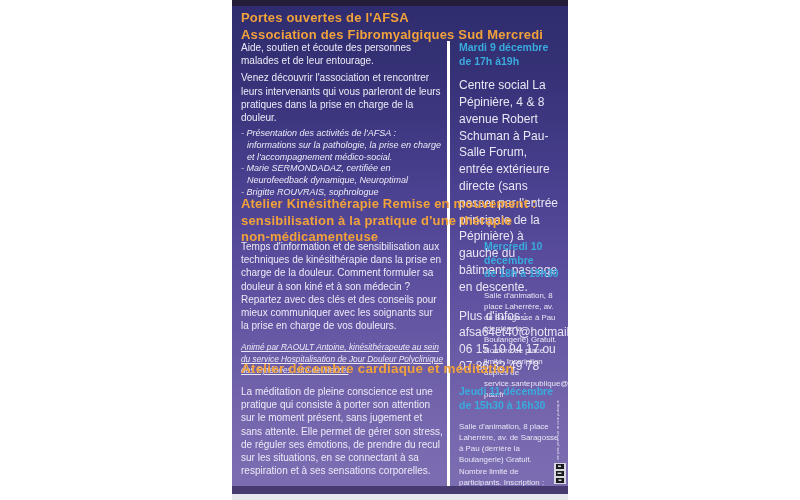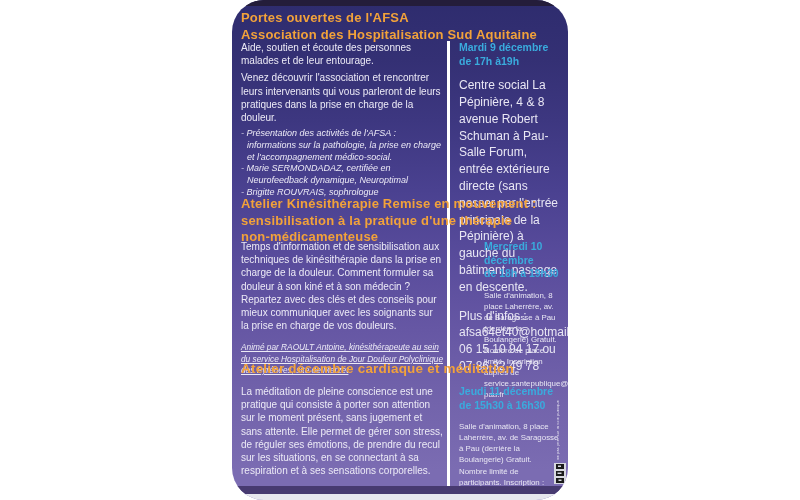--- a/index.html
+++ b/index.html
@@ -10,21 +10,20 @@
     position:relative;overflow:hidden;
     -webkit-font-smoothing:antialiased;
   }
   .flyer{
     position:absolute;left:232px;top:0;width:336px;height:500px;
     background:linear-gradient(180deg,
       #2e2c6e 0%, #343074 12%, #3d3780 24%,
       #4a4190 38%, #594c9c 52%, #6657a4 66%,
       #7263ab 80%, #7b6cb2 94%);
     overflow:hidden;
-    border-radius:32px;
   }
   .top-band{position:absolute;top:0;left:0;right:0;height:6px;background:#241d3a;}
   .bottom-band{position:absolute;top:486px;left:0;right:0;height:8px;background:#473a70;}
   .bottom-edge{position:absolute;top:494px;left:0;right:0;height:6px;background:#e7e7ee;}
 
   .sec-title{
     position:absolute;left:9px;right:6px;
     color:#f2a23a;font-weight:bold;font-size:13px;line-height:1.28;
     letter-spacing:.2px;
   }
@@ -52,21 +51,21 @@
   .barcode{position:absolute;left:322px;top:463px;width:12px;height:21px;}
 </style>
 </head>
 <body>
 
 <div class="flyer">
   <div class="top-band"></div>
 
   <div class="sec-title" style="top:10px;">
     <div>Portes ouvertes de l'AFSA</div>
-    <div>Association des Hospitalisation Sud Aquitaine</div>
+    <div>Association des Fibromyalgiques Sud Mercredi</div>
   </div>
   <div class="cols" style="top:41px;height:150px;">
     <div class="left-col">
       <p class="body-text">Aide, soutien et écoute des personnes malades et de leur entourage.</p>
       <p class="body-text">Venez découvrir l'association et rencontrer leurs intervenants qui vous parleront de leurs pratiques dans la prise en charge de la douleur.</p>
       <div class="bullets">
         <p class="bullet">- Présentation des activités de l'AFSA : informations sur la pathologie, la prise en charge et l'accompagnement médico-social.</p>
         <p class="bullet">- Marie SERMONDADAZ, certifiée en Neurofeedback dynamique, Neuroptimal</p>
         <p class="bullet">- Brigitte ROUVRAIS, sophrologue</p>
       </div>

